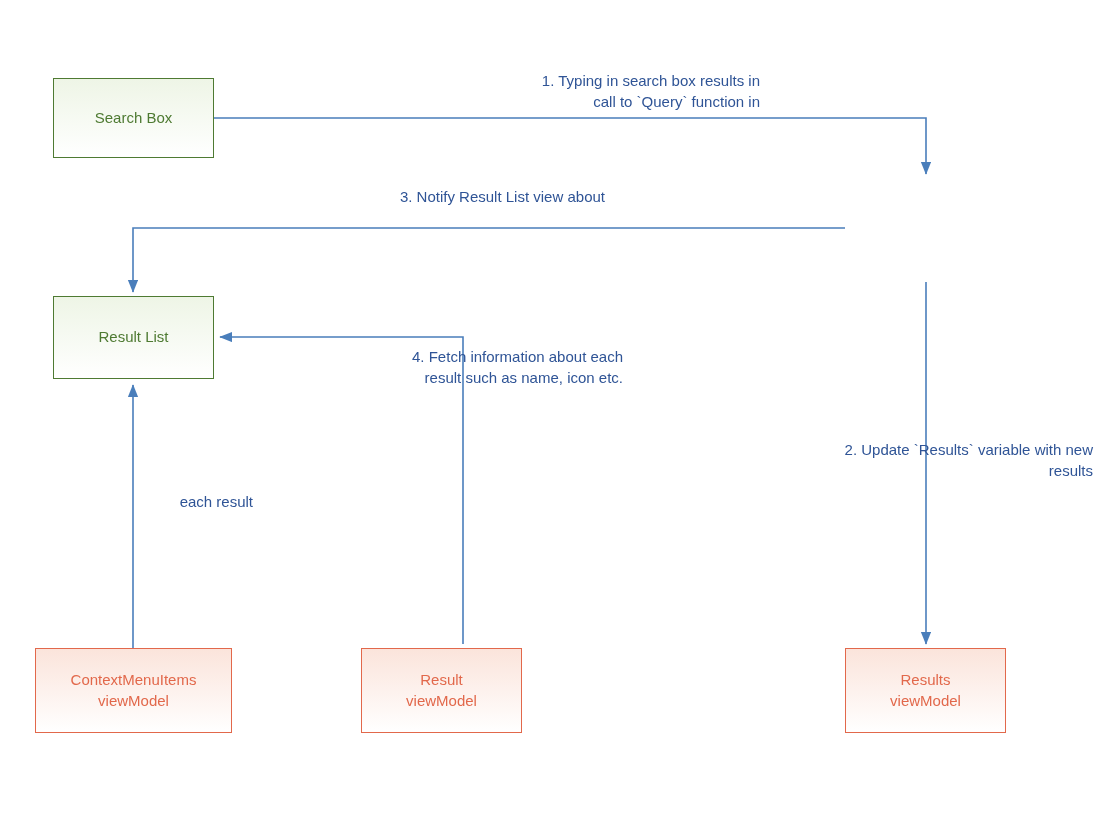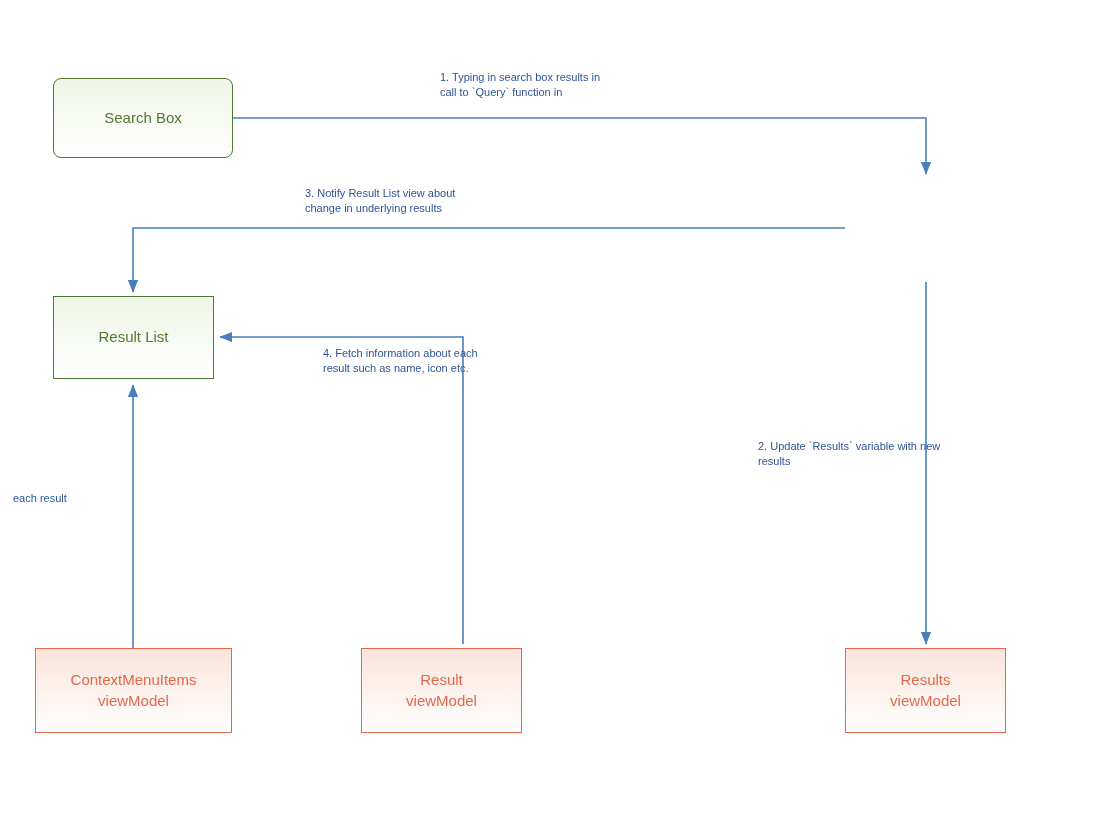--- a/index.html
+++ b/index.html
@@ -41,23 +41,23 @@
     background: linear-gradient(180deg, #eef5e6 0%, #ffffff 100%);
   }
   .node-orange {
     border-color: #e2684b;
     color: #e2684b;
     background: linear-gradient(180deg, #fbe4db 0%, #ffffff 100%);
   }
   .label {
     position: absolute;
     color: #2f5496;
-    font-size: 11px;
+    font-size: 15px;
     line-height: 1.4;
-    text-align: left;
+    text-align: right;
   }
 </style>
 </head>
 <body>
 
 <div id="canvas">
 
   <svg class="edges" viewBox="0 0 1110 820">
     <defs>
       <marker id="arrowhead" markerWidth="9" markerHeight="9" refX="7.5" refY="3.2" orient="auto">
@@ -79,21 +79,21 @@
 
     <g>
       <path d="M463,644 L463,337 L220,337" fill="none" stroke="#4a7ebb" stroke-width="1.6" marker-end="url(#arrowhead)"></path>
     </g>
 
     <g>
       <path d="M133,648 L133,385" fill="none" stroke="#4a7ebb" stroke-width="1.6" marker-end="url(#arrowhead)"></path>
     </g>
   </svg>
 
-  <div class="node node-green" style="left:53px; top:78px; width:180px; height:80px;border-radius:8px;">
+  <div class="node node-green" style="left:53px; top:78px; width:161px; height:80px;">
     <span>Search Box</span>
   </div>
 
 
   <div class="node node-green" style="left:53px; top:296px; width:161px; height:83px;">
     <span>Result List</span>
   </div>
 
   <div class="node node-orange" style="left:35px; top:648px; width:197px; height:85px;">
     <span>
@@ -121,21 +121,20 @@
     <div>call to `Query` function in</div>
   </div>
 
   <div class="label" style="left:758px; top:439px; width:335px;">
     <div>2. Update `Results` variable with new</div>
     <div>results</div>
   </div>
 
   <div class="label" style="left:305px; top:186px; width:300px;">
     <div>3. Notify Result List view about</div>
-    <div>change in underlying results</div>
   </div>
 
   <div class="label" style="left:323px; top:346px; width:300px;">
     <div>4. Fetch information about each</div>
     <div>result such as name, icon etc.</div>
   </div>
 
   <div class="label" style="left:13px; top:491px; width:240px;">
     <div>each result</div>
   </div>

